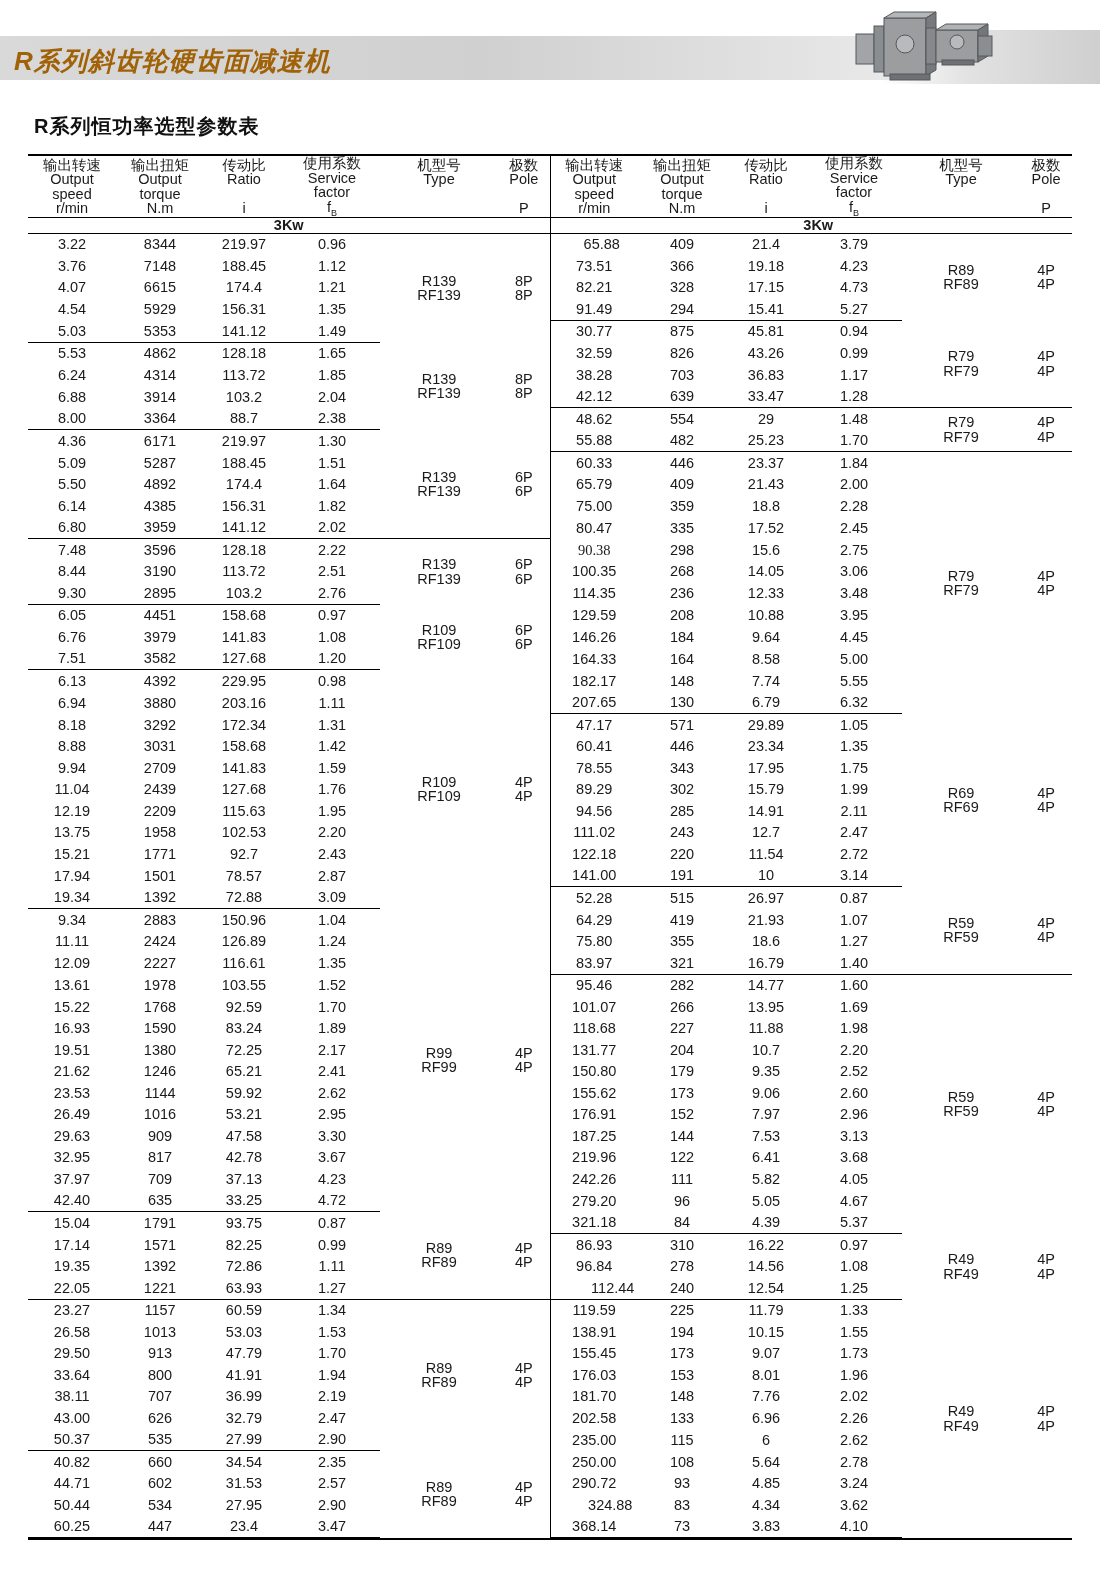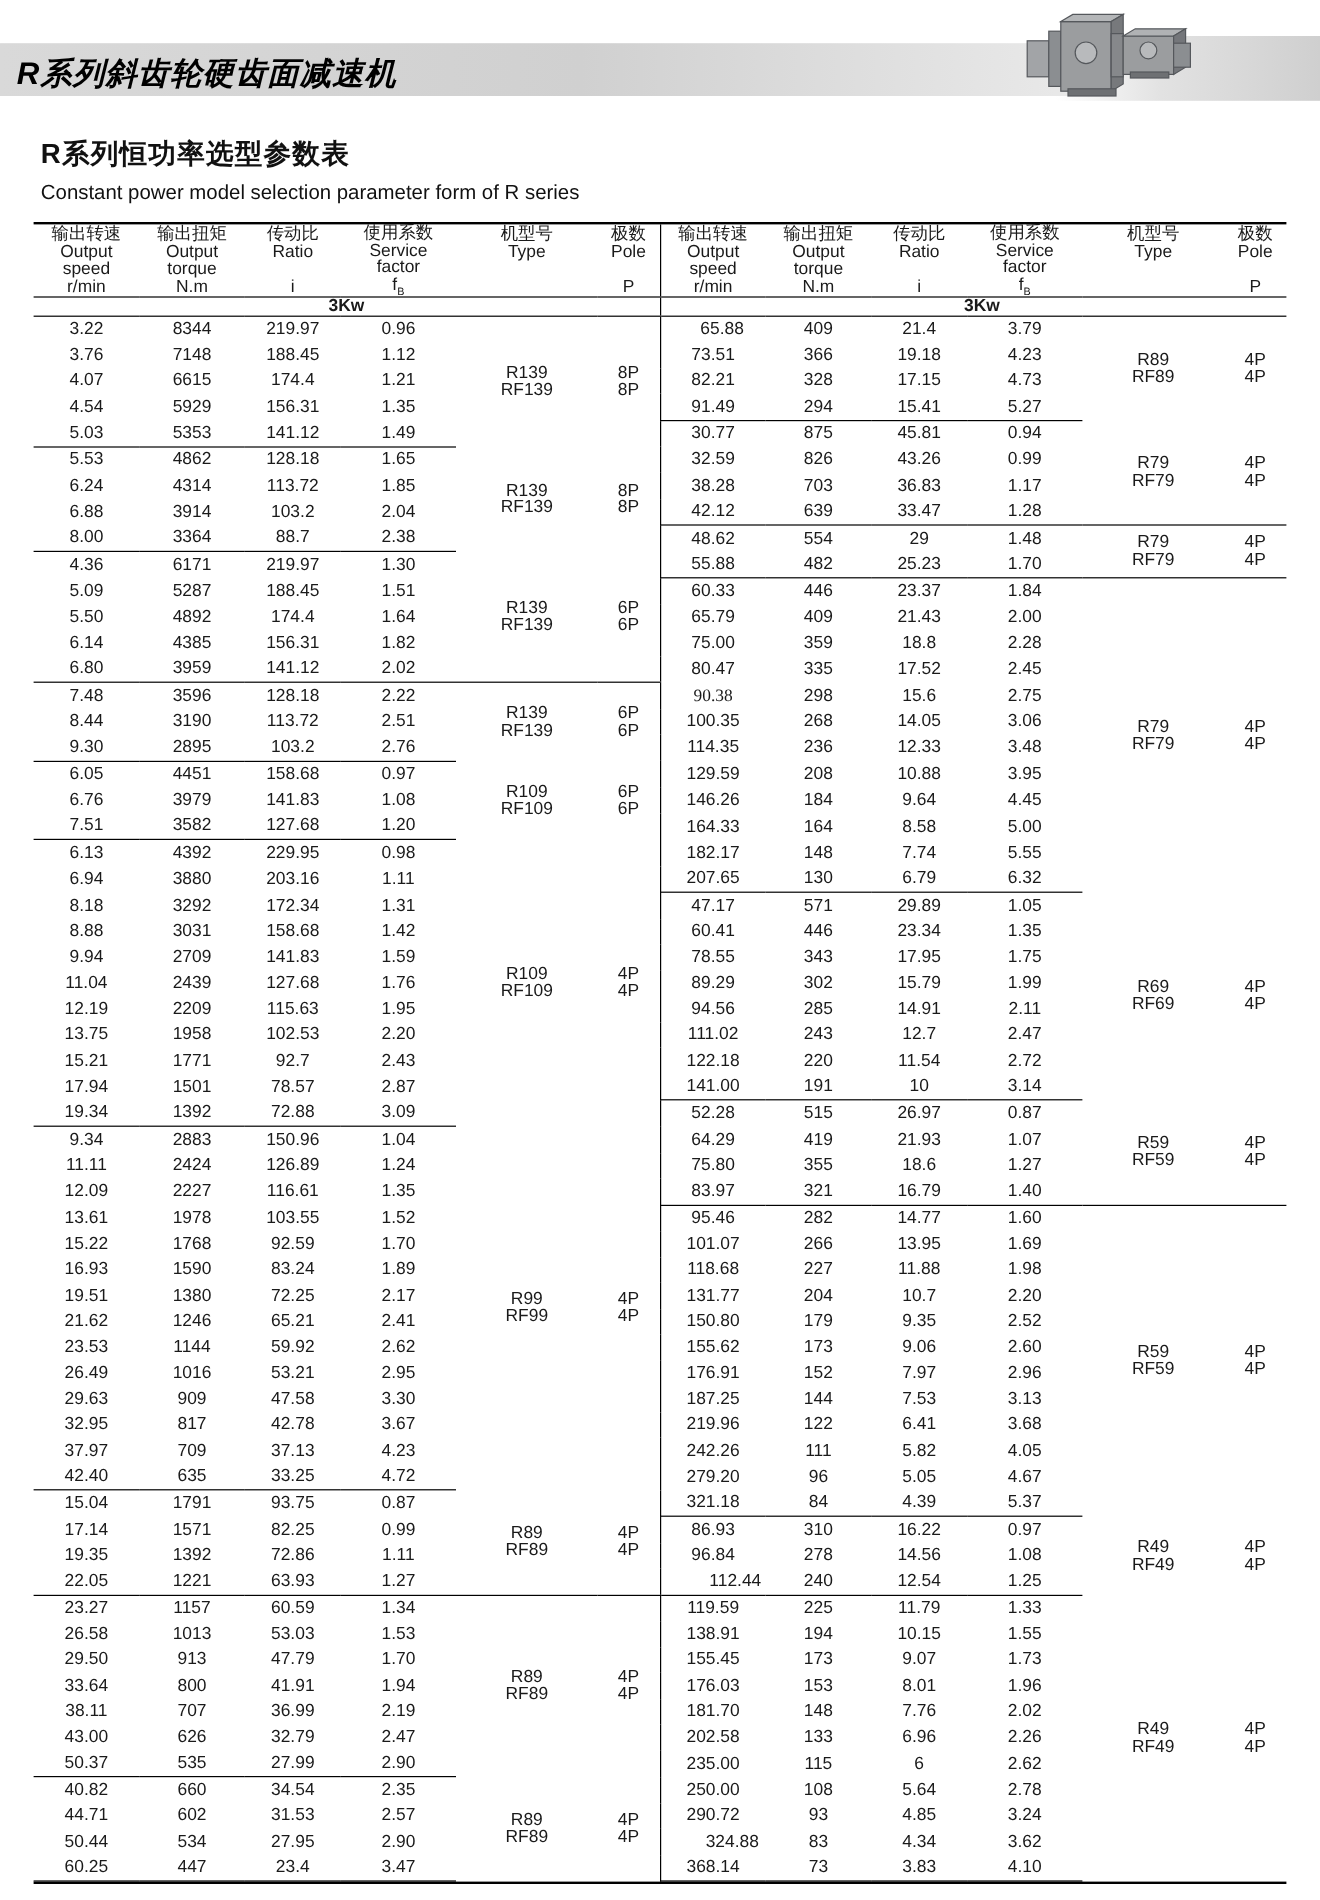--- a/index.html
+++ b/index.html
@@ -33,42 +33,42 @@
     border-top:44px solid transparent;
     border-left:40px solid #e8e8e8;
   }
   .header-title{
     position:absolute;
     left:14px;top:44px;
     font-size:26px;
     font-weight:bold;
     font-style:italic;
     letter-spacing:1px;
-    color:#000000;
+    color:#a16207;
     z-index:3;
   }
   .header-stripe{
     position:absolute;
     right:0;top:30px;
     width:220px;height:54px;
     background:linear-gradient(to right,#ffffff 0%,#e2e2e2 40%,#cfcfcf 100%);
   }
   .motor-img{
     position:absolute;
     right:90px;top:4px;
     width:160px;height:84px;
     z-index:4;
   }
 
   
   .titles{
     margin:18px 0 0 34px;
   }
   .title-cn{
-    font-size:23px;
+    font-size:20px;
     font-weight:bold;
     color:#111;
     letter-spacing:1px;
   }
   .title-en{
     font-size:17px;
     margin-top:7px;
     color:#111;
   }
 
@@ -156,21 +156,20 @@
       <rect x="40" y="70" width="40" height="6" fill="#6e7073"></rect>
       <rect x="92" y="56" width="32" height="5" fill="#6e7073"></rect>
       <circle cx="55" cy="40" r="9" fill="#b8babc"></circle>
       <circle cx="107" cy="38" r="7" fill="#b8babc"></circle>
     </g>
   </svg>
 </div>
 
 <div class="titles">
   <div class="title-cn">R系列恒功率选型参数表</div>
-  <div class="title-en">Constant power model selection parameter form of R series</div>
 </div>
 
 <div class="table-wrap">
   <table class="main">
     <colgroup>
       <col class="c-speed">
         <col class="c-torque">
         <col class="c-ratio">
         <col class="c-sf">
         <col class="c-type">

